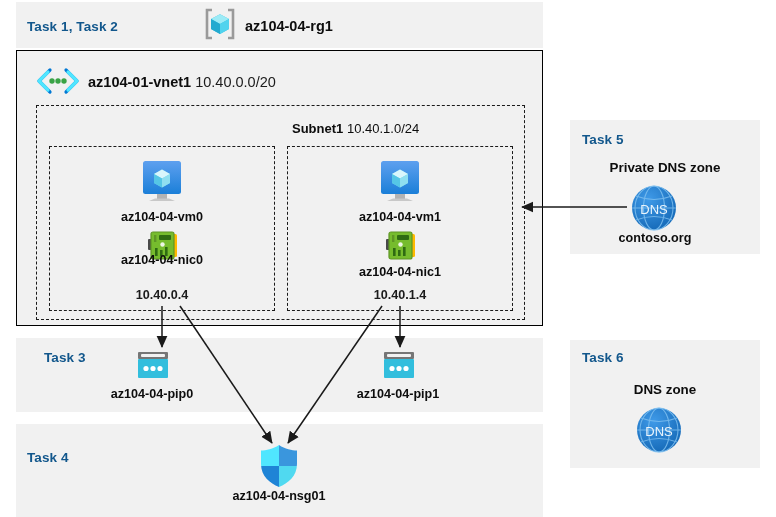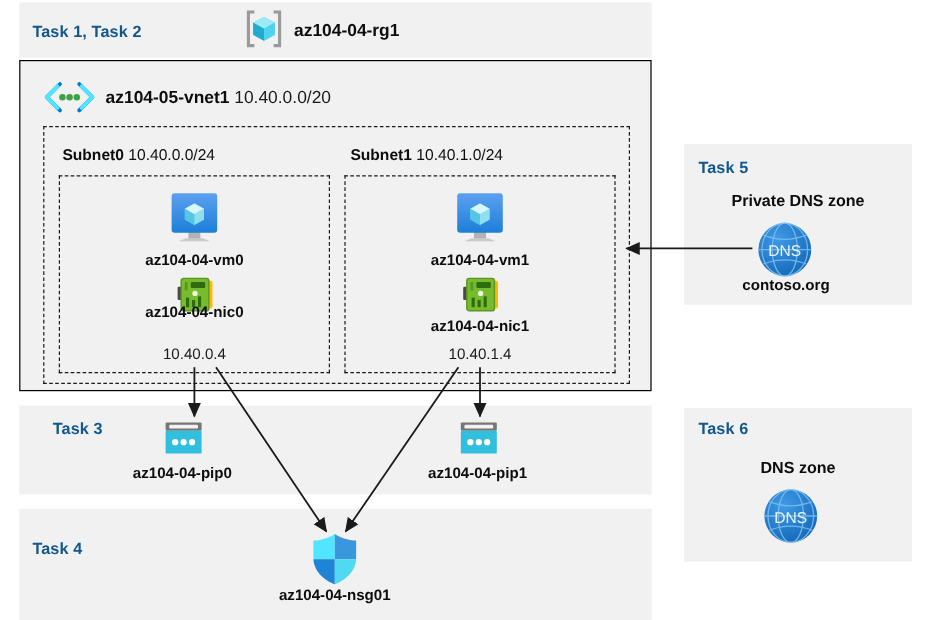--- a/index.html
+++ b/index.html
@@ -73,21 +73,21 @@
     font-size: 12.6px;
     font-weight: bold;
     color: #0d0d0d;
     white-space: nowrap;
     text-align: center;
     transform: translateX(-50%);
   }
   .node-sub {
     position: absolute;
     font-size: 12.6px;
-    font-weight: normal;
+    font-weight: bold;
     color: #1b1b1b;
     white-space: nowrap;
     text-align: center;
     transform: translateX(-50%);
   }
   .box-title {
     position: absolute;
     font-size: 13.4px;
     font-weight: bold;
     color: #0d0d0d;
@@ -140,30 +140,26 @@
       <path d="M12 4 L3 13 L12 22" fill="none" stroke="#50e6ff" stroke-width="3.2" stroke-linecap="round" stroke-linejoin="round"></path>
       <path d="M30 2 L41 13 L30 24" fill="none" stroke="#0078d4" stroke-width="3.2" stroke-linecap="round" stroke-linejoin="round"></path>
       <path d="M32 4 L41 13 L32 22" fill="none" stroke="#50e6ff" stroke-width="3.2" stroke-linecap="round" stroke-linejoin="round"></path>
       <circle cx="16" cy="13" r="2.7" fill="#3aa346"></circle>
       <circle cx="22" cy="13" r="2.7" fill="#3aa346"></circle>
       <circle cx="28" cy="13" r="2.7" fill="#3aa346"></circle>
     </svg>
   </div>
 
   <div class="hdr-name" style="left:88px; top:74px;">
-    <span>az104-05-vnet1</span>
+    <span>az104-01-vnet1</span>
     <span class="cidr">10.40.0.0/20</span>
   </div>
 
   <div class="dashed" style="left:36px; top:105px; width:489px; height:215px;"></div>
 
-  <div class="subnet-title" style="left:52px; top:121px;">
-    <span>Subnet0</span>
-    <span class="cidr">10.40.0.0/24</span>
-  </div>
   <div class="dashed" style="left:49px; top:146px; width:226px; height:165px;"></div>
 
   <div class="icon" style="left:136px; top:160px;">
     <svg width="52" height="45" viewBox="0 0 52 45">
       <defs>
         <linearGradient id="vmg0" x1="0" y1="0" x2="0" y2="1">
           <stop offset="0" stop-color="#5ea0ef"></stop>
           <stop offset="1" stop-color="#1b7fd8"></stop>
         </linearGradient>
       </defs>

